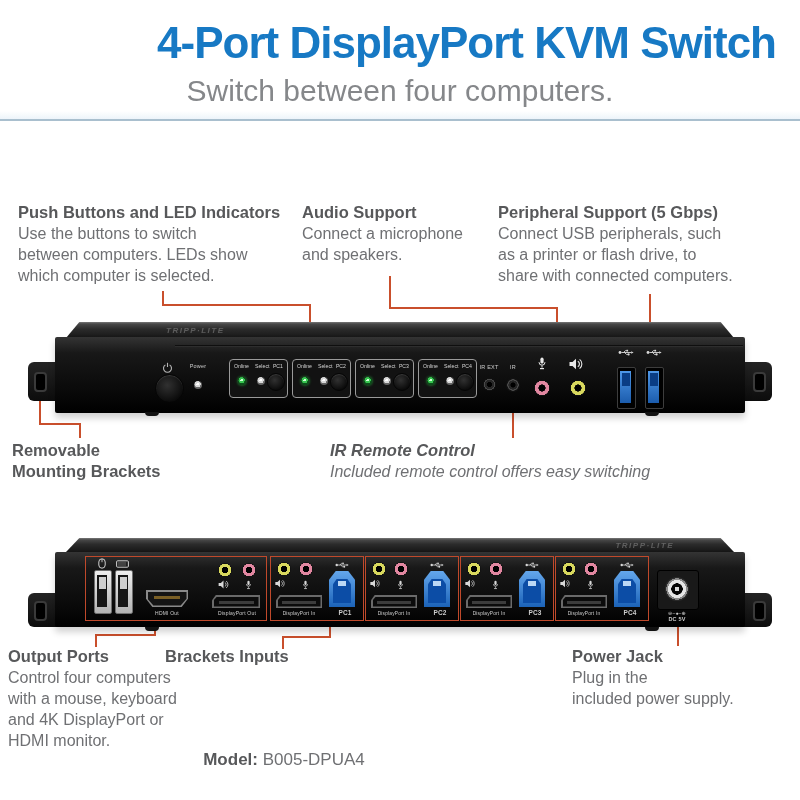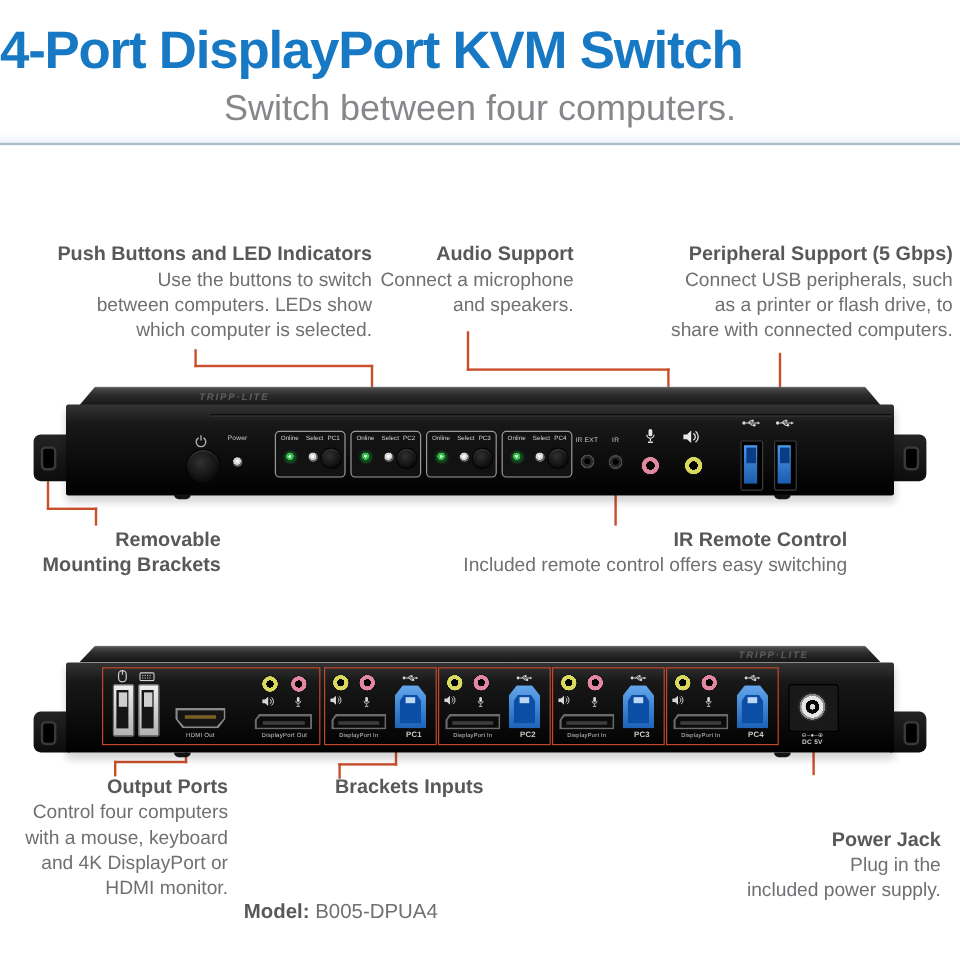--- a/index.html
+++ b/index.html
@@ -1,27 +1,27 @@
 <!DOCTYPE html>
 <html><head>
 <meta charset="utf-8">
 <style>
   html,body{margin:0;padding:0;background:#fff;}
   .canvas{position:relative;width:800px;height:800px;background:#fff;overflow:hidden;
           font-family:"Liberation Sans","DejaVu Sans",sans-serif;}
   .abs{position:absolute;}
   
-  .title{position:absolute;left:0;top:18px;width:776px;text-align:left;
+  .title{position:absolute;left:0;top:18px;width:776px;text-align:right;
          font-size:44px;font-weight:700;letter-spacing:-1px;color:#1779c4;}
   .subtitle{position:absolute;left:0;top:74px;width:800px;text-align:center;
             font-size:30px;font-weight:400;color:#85878a;}
   .divider{position:absolute;left:0;top:111px;width:800px;height:8px;
            background:linear-gradient(180deg,#ffffff,#edf4fa);border-bottom:2px solid #a9bfce;}
   
-  .co{position:absolute;text-align:right;}
+  .co{position:absolute;text-align:left;}
   .co-h{font-size:16.5px;font-weight:700;color:#57585a;line-height:21px;white-space:pre-line;}
   .co-b{font-size:16px;color:#6f7073;line-height:21px;white-space:pre-line;}
   
   .seg{position:absolute;background:#c94f2c;}
   .bracket{position:absolute;border:2px solid #c94f2c;border-bottom:none;}
   
   .dev-top{position:absolute;background:linear-gradient(180deg,#787878 0,#474747 2px,#2b2b2b 45%,#161616);
            clip-path:polygon(2% 0,98% 0,100% 100%,0 100%);}
   .dev-face{position:absolute;background:linear-gradient(180deg,#343434 0,#181818 16px,#0a0a0a 52px,#000);
             border-radius:2px;box-shadow:0 5px 7px rgba(0,0,0,0.18);}
@@ -235,21 +235,21 @@
         <div class="tab"></div>
       </div>
   </div>
   <div class="foot" style="left:145px;top:412px;"></div>
   <div class="foot" style="left:645px;top:412px;"></div>
 
   <div class="co" style="left:12px;top:440px;width:172px;">
     <div class="co-h">Removable
 Mounting Brackets</div>
   </div>
-  <div class="co" style="left:330px;top:440px;width:376px;">
+  <div class="co" style="left:330px;top:440px;width:376px;font-style:italic;">
     <div class="co-h">IR Remote Control</div>
     <div class="co-b">Included remote control offers easy switching</div>
   </div>
 
   <div class="ear ear-l" style="left:28px;top:593px;width:30px;height:34px;">
     <span class="slot" style="left:6px;top:8px;"></span>
   </div>
   <div class="ear ear-r" style="left:742px;top:593px;width:30px;height:34px;">
     <span class="slot" style="right:6px;top:8px;"></span>
   </div>
@@ -448,21 +448,21 @@
   <div class="co" style="left:8px;top:646px;width:182px;">
     <div class="co-h">Output Ports</div>
     <div class="co-b">Control four computers
 with a mouse, keyboard
 and 4K DisplayPort or
 HDMI monitor.</div>
   </div>
   <div class="co" style="left:165px;top:646px;width:238px;">
     <div class="co-h">Brackets Inputs</div>
   </div>
-  <div class="co" style="left:572px;top:646px;width:212px;margin-top:44px;">
+  <div class="co" style="left:572px;top:646px;width:212px;">
     <div class="co-h">Power Jack</div>
     <div class="co-b">Plug in the
 included power supply.</div>
   </div>
 
   <div class="model-line" style="left:165px;top:750px;width:238px;">
     <span class="model-label">Model:</span>
     <span class="model-value">B005-DPUA4</span>
   </div>
 

